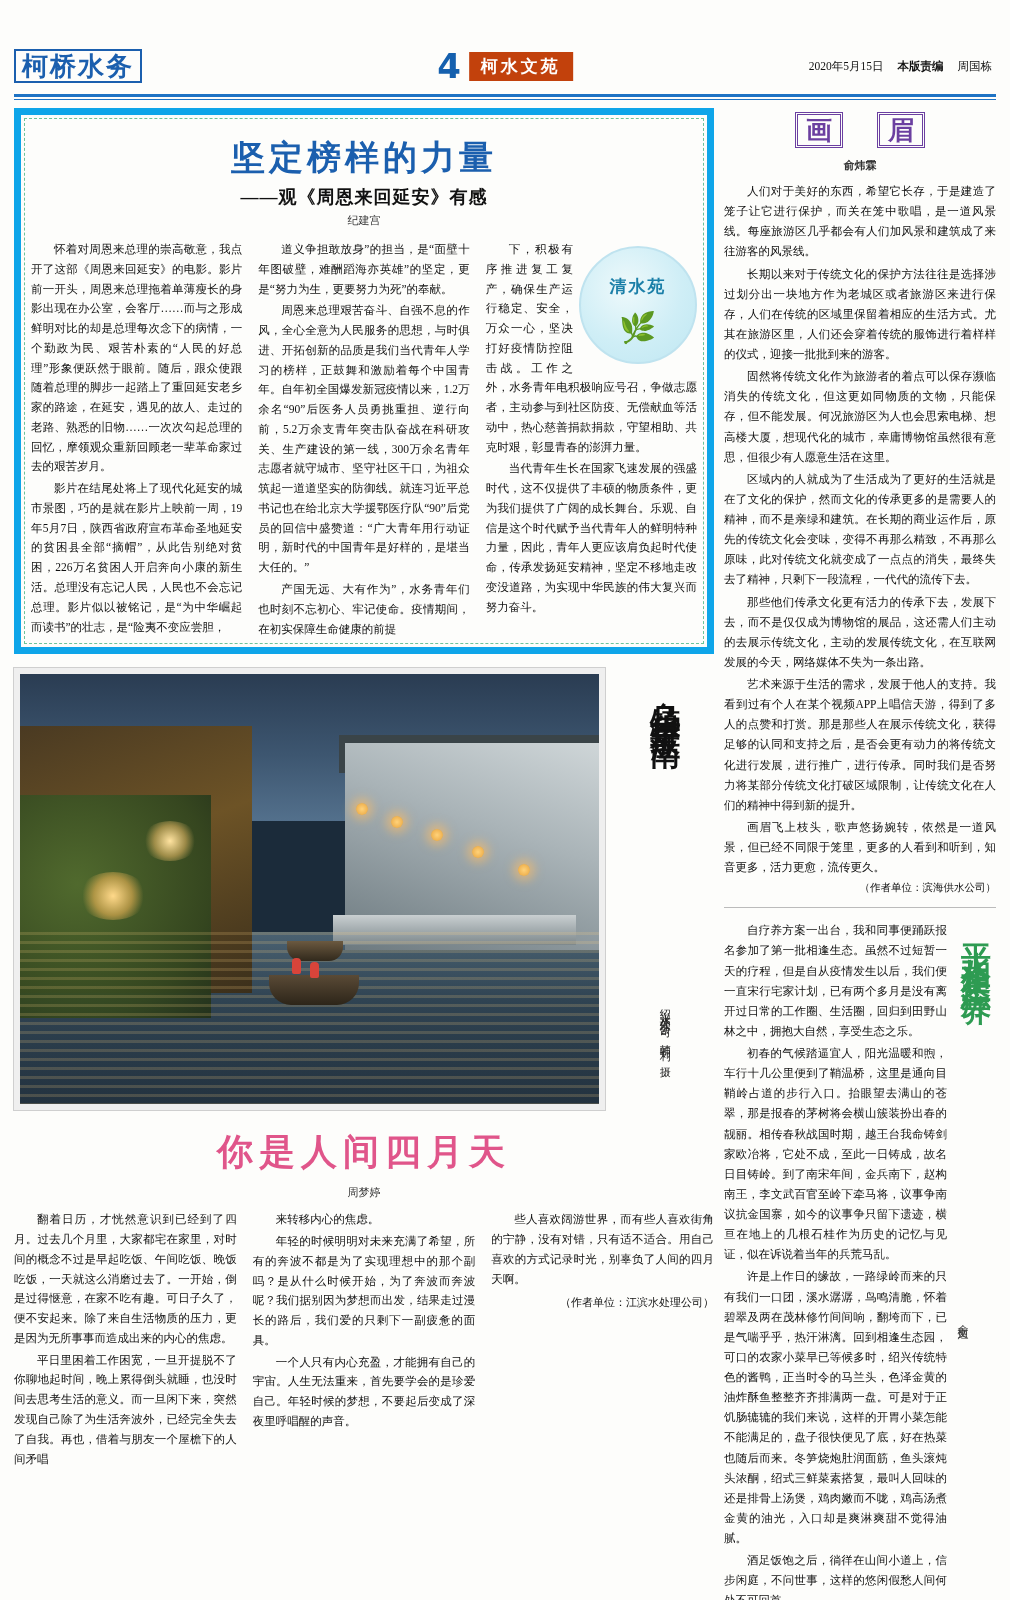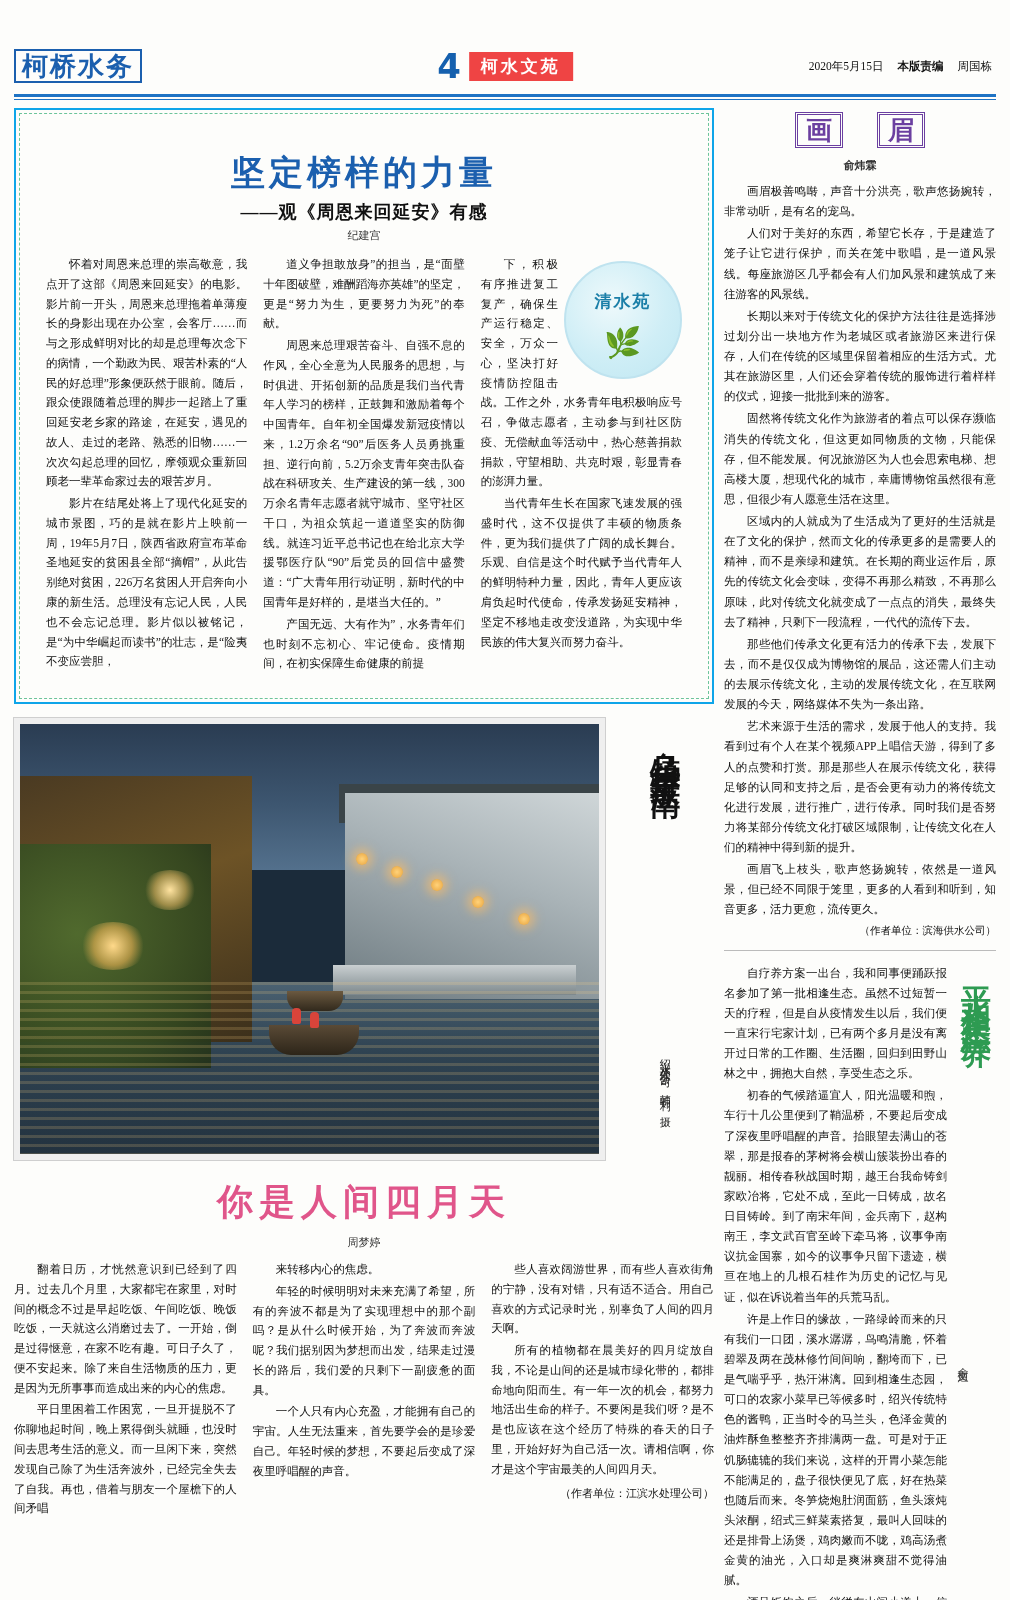--- a/index.html
+++ b/index.html
@@ -21,38 +21,38 @@
     font-size:26px;font-weight:bold;color:#1b5fae;letter-spacing:2px;
     border:2px solid #1b5fae;padding:2px 6px;line-height:1;
     font-family:"DejaVu Sans", sans-serif;
   }
   .mast-center{
     position:absolute;left:50%;transform:translateX(-50%);
     display:flex;align-items:center;gap:8px;
   }
   .mast-page-no{font-size:34px;font-weight:bold;color:#1560ae;font-family:"DejaVu Sans", sans-serif;line-height:1;}
   .mast-section{
-    background:#ef4444;color:#fff;font-size:17px;font-weight:bold;
+    background:#c2410c;color:#fff;font-size:17px;font-weight:bold;
     padding:3px 12px;letter-spacing:3px;
   }
   .mast-right{
     position:absolute;right:4px;font-size:11.5px;color:#111;display:flex;gap:14px;align-items:center;
   }
   .mast-right b{font-weight:bold;}
   .mast-rule{height:3px;background:#1f73c4;margin-top:2px;}
   .mast-rule2{height:1px;background:#1f73c4;margin-top:2px;}
 
   
   .cols{display:flex;gap:10px;margin-top:8px;}
   .left-col{width:700px;}
   .right-col{width:272px;}
 
   
   .framed{
-    border:2px solid #0ea5e9;padding:20px;position:relative;
+    border:7px solid #0ea5e9;padding:0;position:relative;
   }
   .framed:before{
     content:"";position:absolute;inset:3px;border:1px dashed #6cc49a;pointer-events:none;
   }
   .framed-inner{padding:8px 10px 6px 10px;}
   .a1-title{
     text-align:center;font-size:34px;font-weight:bold;color:#1b5fae;
     letter-spacing:4px;font-family:"DejaVu Sans", sans-serif;
     padding:12px 0 4px;
   }
@@ -268,55 +268,53 @@
             <p>翻着日历，才恍然意识到已经到了四月。过去几个月里，大家都宅在家里，对时间的概念不过是早起吃饭、午间吃饭、晚饭吃饭，一天就这么消磨过去了。一开始，倒是过得惬意，在家不吃有趣。可日子久了，便不安起来。除了来自生活物质的压力，更是因为无所事事而造成出来的内心的焦虑。</p>
             <p>平日里困着工作困宽，一旦开提脱不了你聊地起时间，晚上累得倒头就睡，也没时间去思考生活的意义。而一旦闲下来，突然发现自己除了为生活奔波外，已经完全失去了自我。再也，借着与朋友一个屋檐下的人间矛唱</p>
           </div>
           <div class="col">
             <p>来转移内心的焦虑。</p>
             <p>年轻的时候明明对未来充满了希望，所有的奔波不都是为了实现理想中的那个副吗？是从什么时候开始，为了奔波而奔波呢？我们据别因为梦想而出发，结果走过漫长的路后，我们爱的只剩下一副疲惫的面具。</p>
             <p>一个人只有内心充盈，才能拥有自己的宇宙。人生无法重来，首先要学会的是珍爱自己。年轻时候的梦想，不要起后变成了深夜里呼唱醒的声音。</p>
           </div>
           <div class="col">
             <p>些人喜欢阔游世界，而有些人喜欢街角的宁静，没有对错，只有适不适合。用自己喜欢的方式记录时光，别辜负了人间的四月天啊。</p>
-            <p>所有的植物都在晨美好的四月绽放自我，不论是山间的还是城市绿化带的，都排命地向阳而生。有一年一次的机会，都努力地活出生命的样子。不要闲是我们呀？是不是也应该在这个经历了特殊的春天的日子里，开始好好为自己活一次。请相信啊，你才是这个宇宙最美的人间四月天。</p>
             <div class="sign">（作者单位：江滨水处理公司）</div>
           </div>
         </div>
       </div>
 
     </div>
 
     <div class="right-col">
 
       <div>
         <div class="r-title-deco">
           <div class="ch">画</div>
           <div class="ch">眉</div>
         </div>
         <div class="r-author">俞炜霖</div>
         <div class="r-body">
-          <p>画眉极善鸣啭，声音十分洪亮，歌声悠扬婉转，非常动听，是有名的宠鸟。</p>
           <p>人们对于美好的东西，希望它长存，于是建造了笼子让它进行保护，而关在笼中歌唱，是一道风景线。每座旅游区几乎都会有人们加风景和建筑成了来往游客的风景线。</p>
           <p>长期以来对于传统文化的保护方法往往是选择涉过划分出一块地方作为老城区或者旅游区来进行保存，人们在传统的区域里保留着相应的生活方式。尤其在旅游区里，人们还会穿着传统的服饰进行着样样的仪式，迎接一批批到来的游客。</p>
           <p>固然将传统文化作为旅游者的着点可以保存濒临消失的传统文化，但这更如同物质的文物，只能保存，但不能发展。何况旅游区为人也会思索电梯、想高楼大厦，想现代化的城市，幸庸博物馆虽然很有意思，但很少有人愿意生活在这里。</p>
           <p>区域内的人就成为了生活成为了更好的生活就是在了文化的保护，然而文化的传承更多的是需要人的精神，而不是亲绿和建筑。在长期的商业运作后，原先的传统文化会变味，变得不再那么精致，不再那么原味，此对传统文化就变成了一点点的消失，最终失去了精神，只剩下一段流程，一代代的流传下去。</p>
           <p>那些他们传承文化更有活力的传承下去，发展下去，而不是仅仅成为博物馆的展品，这还需人们主动的去展示传统文化，主动的发展传统文化，在互联网发展的今天，网络媒体不失为一条出路。</p>
           <p>艺术来源于生活的需求，发展于他人的支持。我看到过有个人在某个视频APP上唱信天游，得到了多人的点赞和打赏。那是那些人在展示传统文化，获得足够的认同和支持之后，是否会更有动力的将传统文化进行发展，进行推广，进行传承。同时我们是否努力将某部分传统文化打破区域限制，让传统文化在人们的精神中得到新的提升。</p>
           <p>画眉飞上枝头，歌声悠扬婉转，依然是一道风景，但已经不同限于笼里，更多的人看到和听到，知音更多，活力更愈，流传更久。</p>
         </div>
         <div class="r-sign">（作者单位：滨海供水公司）</div>
       </div>
 
       <div class="r-divider"></div>
 
       <div class="a4-wrap">
         <div class="a4-text">
           <p>自疗养方案一出台，我和同事便踊跃报名参加了第一批相逢生态。虽然不过短暂一天的疗程，但是自从疫情发生以后，我们便一直宋行宅家计划，已有两个多月是没有离开过日常的工作圈、生活圈，回归到田野山林之中，拥抱大自然，享受生态之乐。</p>
-          <p>初春的气候踏逼宜人，阳光温暖和煦，车行十几公里便到了鞘温桥，不要起后变成了深夜里呼唱醒的声音。抬眼望去满山的苍翠，那是报春的茅树将会横山簇装扮出春的靓丽。相传春秋战国时期，越王台我命铸剑家欧冶将，它处不成，至此一日铸成，故名日目铸岭。到了南宋年间，金兵南下，赵构南王，李文武百官至岭下牵马将，议事争南议抗金国寨，如今的议事争只留下遗迹，横亘在地上的几根石桂作为历史的记忆与见证，似在诉说着当年的兵荒马乱。</p>
+          <p>初春的气候踏逼宜人，阳光温暖和煦，车行十几公里便到了鞘温桥，这里是通向目鞘岭占道的步行入口。抬眼望去满山的苍翠，那是报春的茅树将会横山簇装扮出春的靓丽。相传春秋战国时期，越王台我命铸剑家欧冶将，它处不成，至此一日铸成，故名日目铸岭。到了南宋年间，金兵南下，赵构南王，李文武百官至岭下牵马将，议事争南议抗金国寨，如今的议事争只留下遗迹，横亘在地上的几根石桂作为历史的记忆与见证，似在诉说着当年的兵荒马乱。</p>
           <p>许是上作日的缘故，一路绿岭而来的只有我们一口团，溪水潺潺，鸟鸣清脆，怀着碧翠及两在茂林修竹间间响，翻垮而下，已是气喘乎乎，热汗淋漓。回到相逢生态园，可口的农家小菜早已等候多时，绍兴传统特色的酱鸭，正当时令的马兰头，色泽金黄的油炸酥鱼整整齐齐排满两一盘。可是对于正饥肠辘辘的我们来说，这样的开胃小菜怎能不能满足的，盘子很快便见了底，好在热菜也随后而来。冬笋烧炮肚润面筋，鱼头滚炖头浓酮，绍式三鲜菜素搭复，最叫人回味的还是排骨上汤煲，鸡肉嫩而不咙，鸡高汤煮金黄的油光，入口却是爽淋爽甜不觉得油腻。</p>
           <p>酒足饭饱之后，徜徉在山间小道上，信步闲庭，不问世事，这样的悠闲假愁人间何处不可回首。</p>
 
         </div>
         <div>
           <div class="a4-title">平水相逢生态疗养</div>
           <div class="a4-author">俞文烜</div>
         </div>
       </div>
 

